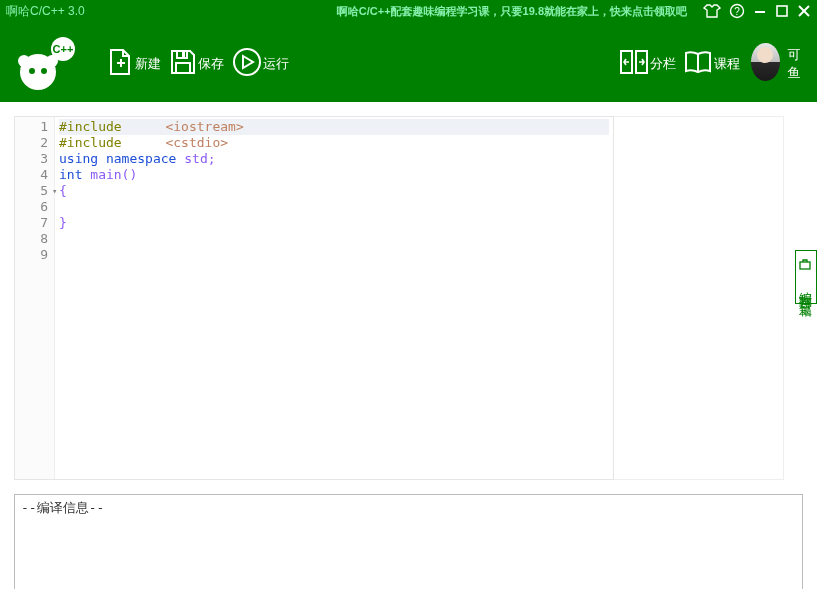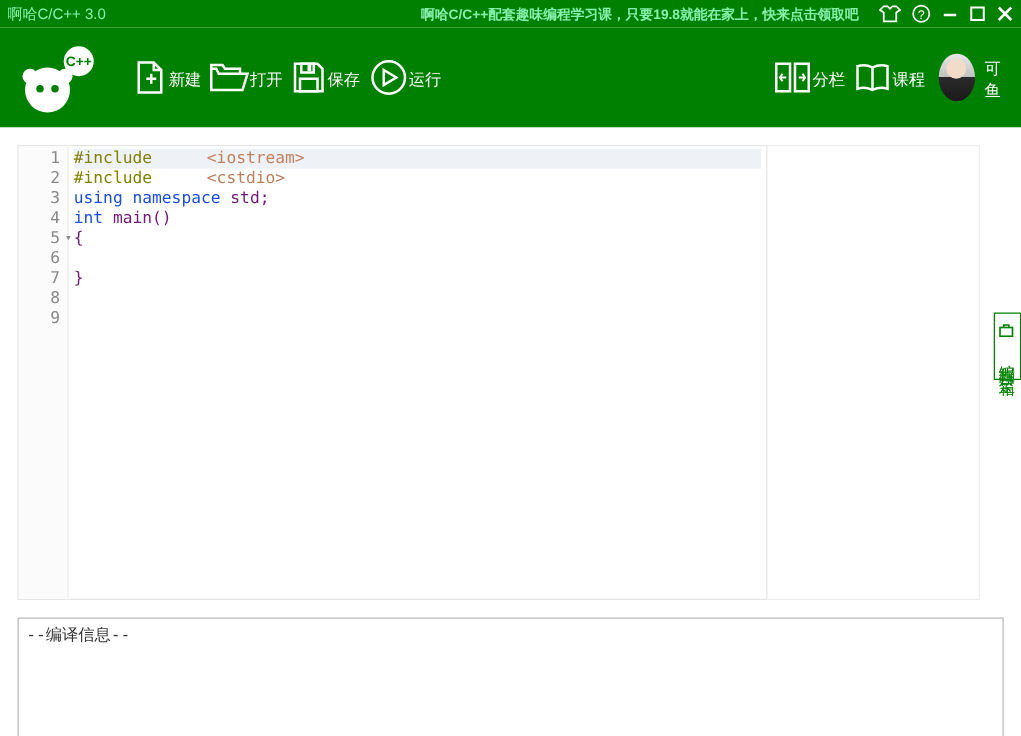--- a/index.html
+++ b/index.html
@@ -95,21 +95,21 @@
 .gutter div { height: 16px; }
 .code {
   flex: 1;
   padding: 2px 4px;
 }
 .code .line { height: 16px; white-space: pre; }
 .code .line.hl { background: #eef2f7; }
 .tok-pre  { color: #808000; }
 .tok-inc  { color: #c08060; margin-left: 36px; }
 .tok-kw   { color: #1d4ed8; }
-.tok-txt  { color: #701a75; margin-top: 22px; }
+.tok-txt  { color: #8b5cf6; margin-top: 22px; }
 .tok-num  { color: #a06000; }
 
 .right-gap { width: 170px; border: 1px solid #eee; border-left: none; }
 
 .sidetab {
   position: absolute;
   right: 0;
   top: 250px;
   width: 22px;
   border: 1px solid #008001;
@@ -193,29 +193,20 @@
       <svg width="32" height="32" viewBox="0 0 32 32">
           <path d="M8 4 L20 4 L26 10 L26 28 L8 28 Z" fill="none" stroke="#fff" stroke-width="2"></path>
           <path d="M20 4 L20 10 L26 10" fill="none" stroke="#fff" stroke-width="2"></path>
           <line x1="14" y1="17" x2="22" y2="17" stroke="#fff" stroke-width="2"></line>
           <line x1="18" y1="13" x2="18" y2="21" stroke="#fff" stroke-width="2"></line>
         </svg>
     </div>
     <div class="label">新建</div>
   </div>
 
-  <div class="tb-btn">
-    <div class="icon">
-      <svg width="34" height="32" viewBox="0 0 34 32">
-          <path d="M3 9 L3 26 L28 26 L32 13 L9 13 L7 9 Z" fill="none" stroke="#fff" stroke-width="2"></path>
-          <path d="M3 9 L3 6 L12 6 L14 9 L26 9 L26 13" fill="none" stroke="#fff" stroke-width="2"></path>
-        </svg>
-    </div>
-    <div class="label">打开</div>
-  </div>
 
   <div class="tb-btn">
     <div class="icon">
       <svg width="30" height="30" viewBox="0 0 30 30">
           <path d="M4 4 L22 4 L26 8 L26 26 L4 26 Z" fill="none" stroke="#fff" stroke-width="2"></path>
           <rect x="9" y="4" width="10" height="7" fill="none" stroke="#fff" stroke-width="2"></rect>
           <rect x="8" y="16" width="14" height="10" fill="none" stroke="#fff" stroke-width="2"></rect>
           <rect x="14" y="5" width="3" height="5" fill="#fff"></rect>
         </svg>
     </div>

